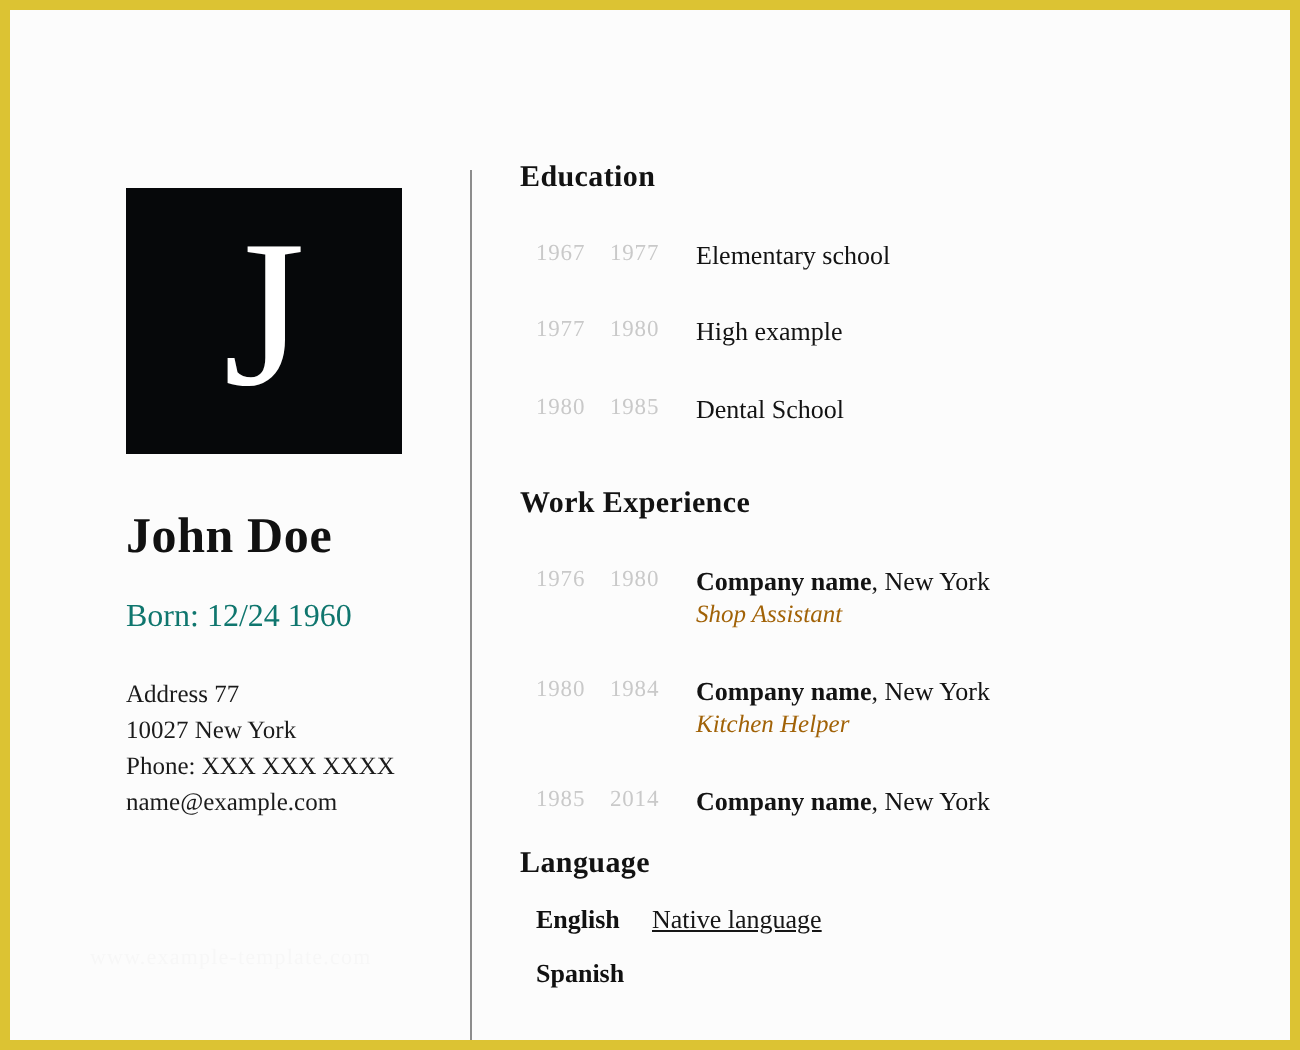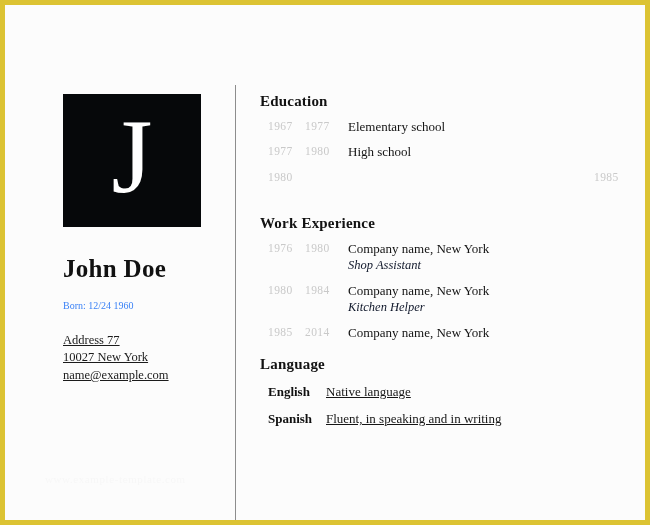--- a/index.html
+++ b/index.html
@@ -76,81 +76,80 @@
     margin-top: 28px;
     font-size: 25px;
     font-weight: bold;
     color: #111111;
     letter-spacing: 0.3px;
     line-height: 1.1;
   }
 
   #born-line {
     margin-top: 16px;
-    font-size: 10px;
-    color: #3b82f6;
+    font-size: 16px;
+    color: #0f766e;
     line-height: 1.3;
   }
 
   #contact-block {
     margin-top: 20px;
     font-size: 12.5px;
     color: #1b1b1b;
     line-height: 1.42;
   }
-  #contact-block div { white-space: nowrap; text-decoration: underline; }
+  #contact-block div { white-space: nowrap; }
 
   
   #right-col {
     position: absolute;
     left: 255px;
-    top: 88px;
+    top: 76px;
     right: 8px;
   }
 
   .section { margin-bottom: 0; }
 
   .section-title {
     font-size: 15px;
     font-weight: bold;
     color: #121212;
     letter-spacing: 0.2px;
     margin: 0 0 4px 0;
   }
 
   .entry {
     display: flex;
     align-items: flex-start;
-    margin-top: 9px;
-    justify-content: space-between;
+    margin-top: 22px;
   }
 
   .yr {
     color: #c9c9c9;
     font-size: 11.5px;
     line-height: 1.25;
     flex: 0 0 auto;
     letter-spacing: 0.4px;
   }
   .yr.start { width: 37px; margin-left: 8px; }
   .yr.end   { width: 43px; }
 
   .entry-body {
     flex: 1 1 auto;
     font-size: 13px;
     color: #131313;
     line-height: 1.25;
   }
 
-  .entry-body .org { font-weight: normal; }
+  .entry-body .org { font-weight: bold; }
   .entry-body .role {
     display: block;
     font-style: italic;
     font-size: 12.5px;
-    color: #0f172a;
+    color: #a16207;
     margin-top: 1px;
   }
 
   #section-education { margin-top: 0; }
   #section-work { margin-top: 31px; }
   #section-language { margin-top: 15px; }
 
   .lang-row {
     display: flex;
     align-items: flex-start;
@@ -196,45 +195,47 @@
         <span class="initial">J</span>
       </div>
 
       <div id="full-name">John Doe</div>
 
       <div id="born-line">Born: 12/24 1960</div>
 
       <div id="contact-block">
         <div>Address 77</div>
         <div>10027 New York</div>
+        <div>Phone: XXX XXX XXXX</div>
         <div>name@example.com</div>
       </div>
 
     </div>
 
     <div id="right-col">
 
       <div class="section" id="section-education">
         <div class="section-title">Education</div>
 
         <div class="entry">
           <span class="yr start">1967</span>
           <span class="yr end">1977</span>
           <span class="entry-body">Elementary school</span>
         </div>
 
         <div class="entry">
           <span class="yr start">1977</span>
           <span class="yr end">1980</span>
-          <span class="entry-body">High school</span>
+          <span class="entry-body">High example</span>
         </div>
 
         <div class="entry">
           <span class="yr start">1980</span>
           <span class="yr end">1985</span>
+          <span class="entry-body">Dental School</span>
         </div>
       </div>
 
       <div class="section" id="section-work">
         <div class="section-title">Work Experience</div>
 
         <div class="entry">
           <span class="yr start">1976</span>
           <span class="yr end">1980</span>
           <span class="entry-body">
@@ -264,21 +265,20 @@
       <div class="section" id="section-language">
         <div class="section-title">Language</div>
 
         <div class="lang-row">
           <span class="lang-name">English</span>
           <span class="lang-level">Native language</span>
         </div>
 
         <div class="lang-row">
           <span class="lang-name">Spanish</span>
-          <span class="lang-level">Fluent, in speaking and in writing</span>
         </div>
       </div>
 
     </div>
 
     <div id="watermark">www.example-template.com</div>
 
   </div>
 </div>
 

